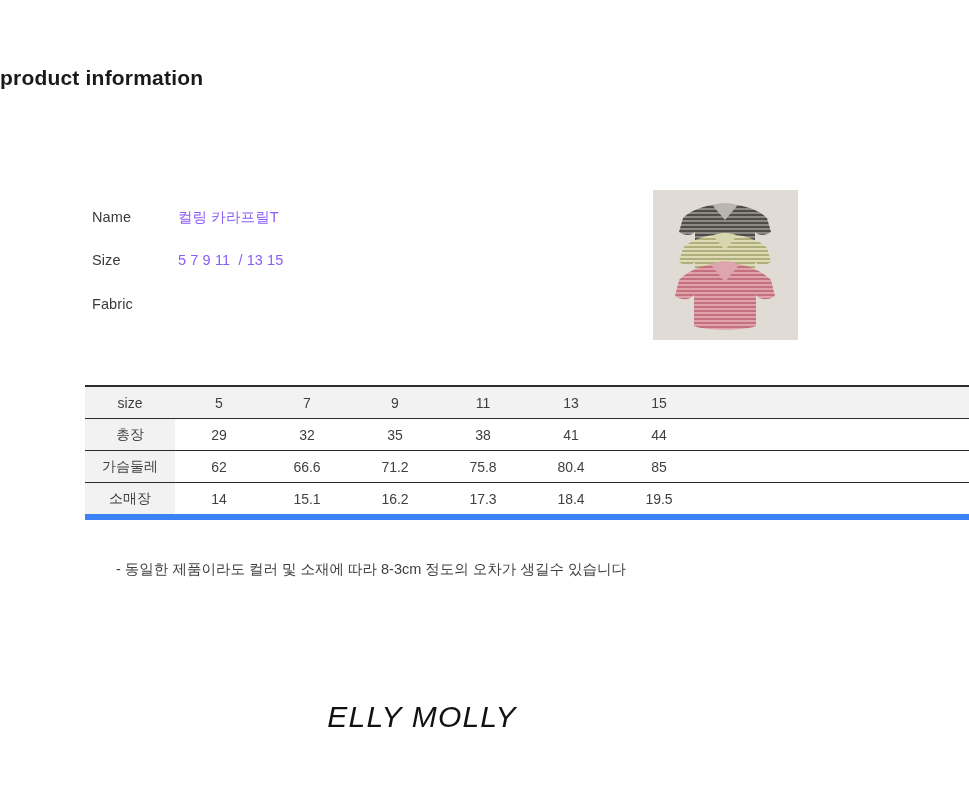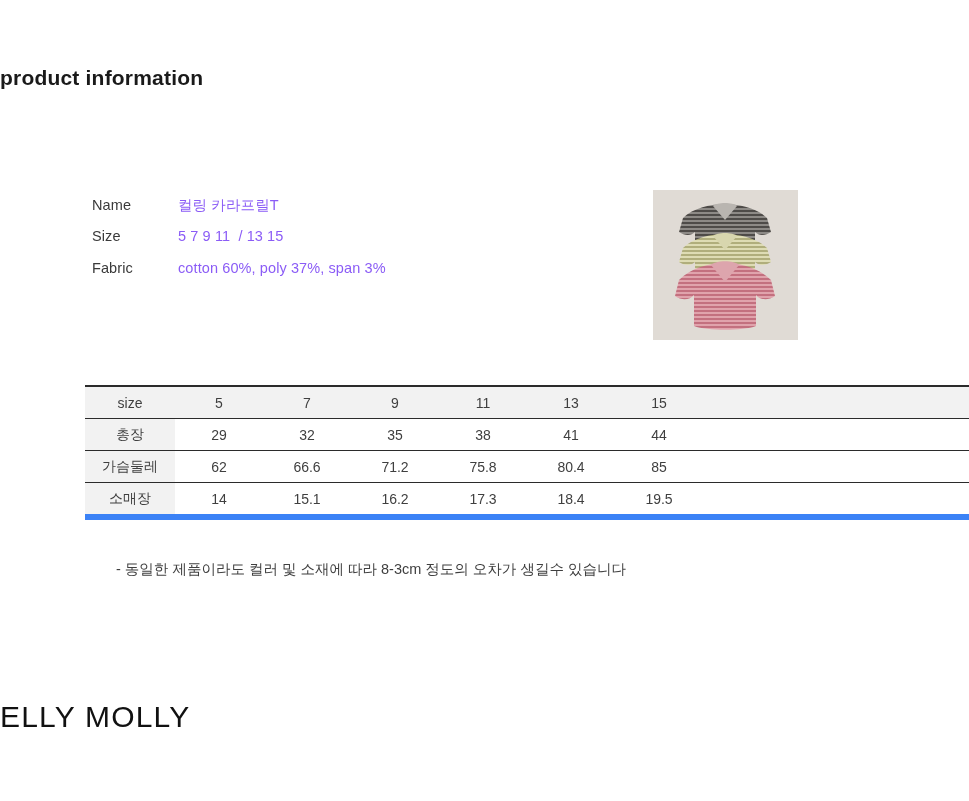--- a/index.html
+++ b/index.html
@@ -33,20 +33,21 @@
   .info-block {
     position: absolute;
     top: 196px;
     left: 92px;
     width: 430px;
   }
   .info-row {
     display: flex;
     align-items: baseline;
     height: 32px;
+    margin-top: 12px;
   }
   .info-label {
     width: 86px;
     flex: 0 0 86px;
     font-size: 14.5px;
     color: #3a3a3a;
     letter-spacing: 0.1px;
   }
   .info-value {
     font-size: 14.5px;
@@ -123,23 +124,25 @@
     line-height: 26px;
     white-space: pre;
   }
 
   
   .brand-footer {
     position: absolute;
     top: 700px;
     left: 0;
     width: 844px;
+    text-align: center;
     font-size: 30px;
     color: #111111;
     letter-spacing: 1.2px;
+    font-style: italic;
   }
 </style>
 </head>
 <body>
 
 <div class="page-title">product information</div>
 
 <div class="info-block">
 
   <div class="info-row">
@@ -148,21 +151,20 @@
   </div>
 
 
   <div class="info-row">
     <div class="info-label">Size</div>
     <div class="info-value">5 7 9 11  / 13 15</div>
   </div>
 
   <div class="info-row">
     <div class="info-label">Fabric</div>
-    <div class="info-value">cotton 60%, poly 37%, span 3%</div>
   </div>
 
 
 </div>
 
 <div class="product-photo">
   <svg width="145" height="150" viewBox="0 0 145 150">
     <defs>
       <pattern id="stripeGrey" width="4" height="4" patternUnits="userSpaceOnUse" patternTransform="rotate(90)">
         <rect width="4" height="4" fill="#8d8a86"></rect>

